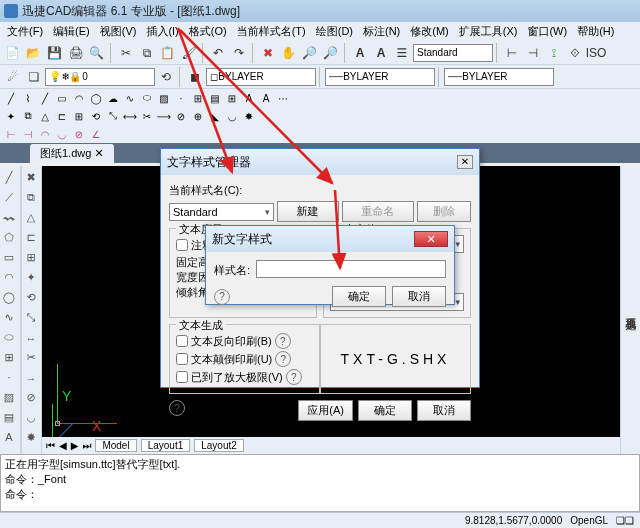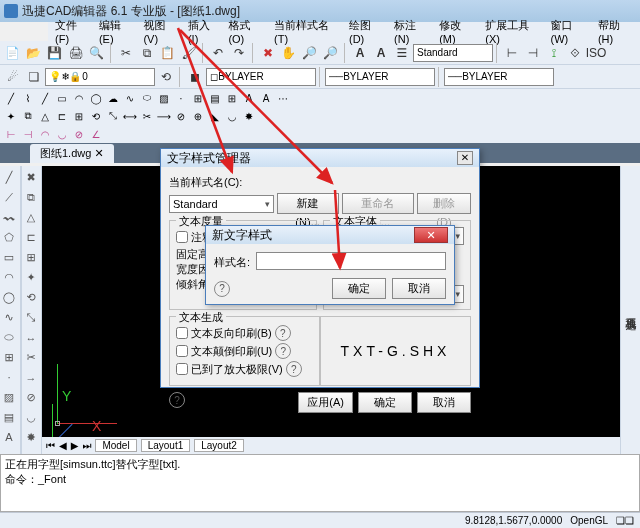--- a/index.html
+++ b/index.html
@@ -1,19 +1,19 @@
 <!DOCTYPE html>
 <html><head>
 <meta charset="utf-8">
 <style>
   * { box-sizing: border-box; margin: 0; padding: 0; font-family: "Microsoft YaHei", sans-serif; }
   body { width: 640px; height: 528px; background: #f0f0f0; font-size: 11px; position: relative; overflow: hidden; }
   .titlebar { height: 22px; background: linear-gradient(#bdd6ee,#a8c8e4); display: flex; align-items: center; padding: 0 4px; font-size: 12px; color: #222; }
   .titlebar .ico { width: 14px; height: 14px; background: #3a7abd; margin-right: 4px; border-radius: 2px; }
-  .menubar { height: 19px; background: #e8eef6; display: flex; align-items: center; padding: 0 2px; font-size: 11px; margin-left: 48px; }
+  .menubar { height: 19px; background: #e8eef6; display: flex; align-items: center; padding: 0 2px; font-size: 11px; }
   .menubar span { padding: 2px 5px; cursor: default; }
   .toolbar-row { height: 24px; background: #e8eef6; border-bottom: 1px solid #c9d4e2; display: flex; align-items: center; padding: 0 3px; gap: 1px; }
   .tbtn { width: 20px; height: 20px; display: inline-flex; align-items: center; justify-content: center; font-size: 12px; color: #333; border: 1px solid transparent; }
   .drop { height: 18px; border: 1px solid #888; background: #fff; font-size: 10px; padding: 0 3px; display: inline-flex; align-items: center; }
   .sep { width: 3px; height: 20px; border-left: 1px solid #bbb; margin: 0 2px; }
   .smallrow { height: 18px; background: #e8eef6; display: flex; align-items: center; padding: 0 3px; gap: 1px; }
   .smalltool { width: 16px; height: 15px; display: inline-flex; align-items: center; justify-content: center; font-size: 10px; }
   .tabbar { height: 20px; background: #5a6d82; display: flex; align-items: flex-end; padding: 0 30px; }
   .tabbar .tab { background: #e8eef6; padding: 2px 10px; border-radius: 3px 3px 0 0; font-size: 11px; }
   .work { position: absolute; top: 166px; left: 0; right: 0; bottom: 74px; display: flex; }
@@ -22,21 +22,21 @@
   .ltool .t, .ltool2 .t { width: 18px; height: 18px; display:flex; align-items:center; justify-content:center; font-size:11px; color:#555; }
   .canvas { flex: 1; background: #000; position: relative; }
   .rpanel { width: 20px; background: #e8eef6; border-left: 1px solid #c9d4e2; display:flex; align-items:center; justify-content:center; }
   .rpanel .vtxt { writing-mode: vertical-rl; font-size: 11px; color:#333; }
   .btabs { position: absolute; bottom: 74px; left: 42px; right: 20px; height: 17px; background: #e8eef6; display:flex; align-items:center; font-size:10px; padding: 0 4px; gap:4px;}
   .btabs .bt { border:1px solid #aaa; padding:0 6px; background:#fff;}
   .cmdline { position: absolute; bottom: 16px; left: 0; right: 0; height: 58px; background: #fff; border: 1px solid #aaa; padding: 2px 4px; font-size: 11px; font-family: simsun, monospace; overflow: hidden;}
   .status { position: absolute; bottom: 0; left: 0; right: 0; height: 16px; background: #e8eef6; display: flex; align-items: center; justify-content: space-between; padding: 0 6px; font-size: 10px; border-top:1px solid #c0c8d4;}
   .status .r { display:flex; gap:8px; }
   .dialog { position: absolute; border: 1px solid #4a7dbb; background: #f0f0f0; box-shadow: 2px 2px 6px rgba(0,0,0,.3); }
-  .dlg-title { height: 18px; background: linear-gradient(#e8f1fb,#cde0f2); display:flex; align-items:center; padding:0 6px; font-size:12px; justify-content:space-between;}
+  .dlg-title { height: 26px; background: linear-gradient(#e8f1fb,#cde0f2); display:flex; align-items:center; padding:0 6px; font-size:12px; justify-content:space-between;}
   .dlg-body { padding: 8px; font-size: 11px; }
   .fieldset { border:1px solid #c0c0c0; padding: 6px; margin-top:6px; position:relative;}
   .fieldset > .lgd { position:absolute; top:-7px; left:6px; background:#f0f0f0; padding:0 3px; font-size:11px;}
   .btn { display:inline-block; min-width:54px; height:21px; line-height:19px; text-align:center; border:1px solid #888; background:linear-gradient(#fdfdfd,#e4e4e4); font-size:11px; padding:0 8px;}
   .btn.dis { color:#999; }
   .txtinput { border:1px solid #888; background:#fff; height:18px; padding:0 3px; font-size:11px;}
   .combo { border:1px solid #888; background:#fff; height:18px; padding:0 3px; font-size:11px; display:inline-flex; align-items:center; justify-content:space-between;}
   .combo::after { content:"▾"; font-size:9px; margin-left:4px; color:#555;}
   svg.arrow { position:absolute; top:0; left:0; pointer-events:none; }
   .chk { display:flex; align-items:center; gap:3px; margin:2px 0; font-size:11px;}
@@ -227,20 +227,21 @@
   <span>▶</span>
   <span>⏭</span>
   <span class="bt">Model</span>
   <span class="bt">Layout1</span>
   <span class="bt">Layout2</span>
 </div>
 
 <div class="cmdline">
   <div>正在用字型[simsun.ttc]替代字型[txt].</div>
   <div>命令：_Font</div>
+  <div>命令：</div>
 
 </div>
 
 <div class="status">
   <span></span>
   <span class="r">
     <span>9.8128,1.5677,0.0000</span>
     <span>OpenGL</span>
     <span>❏❏</span>
   </span>

